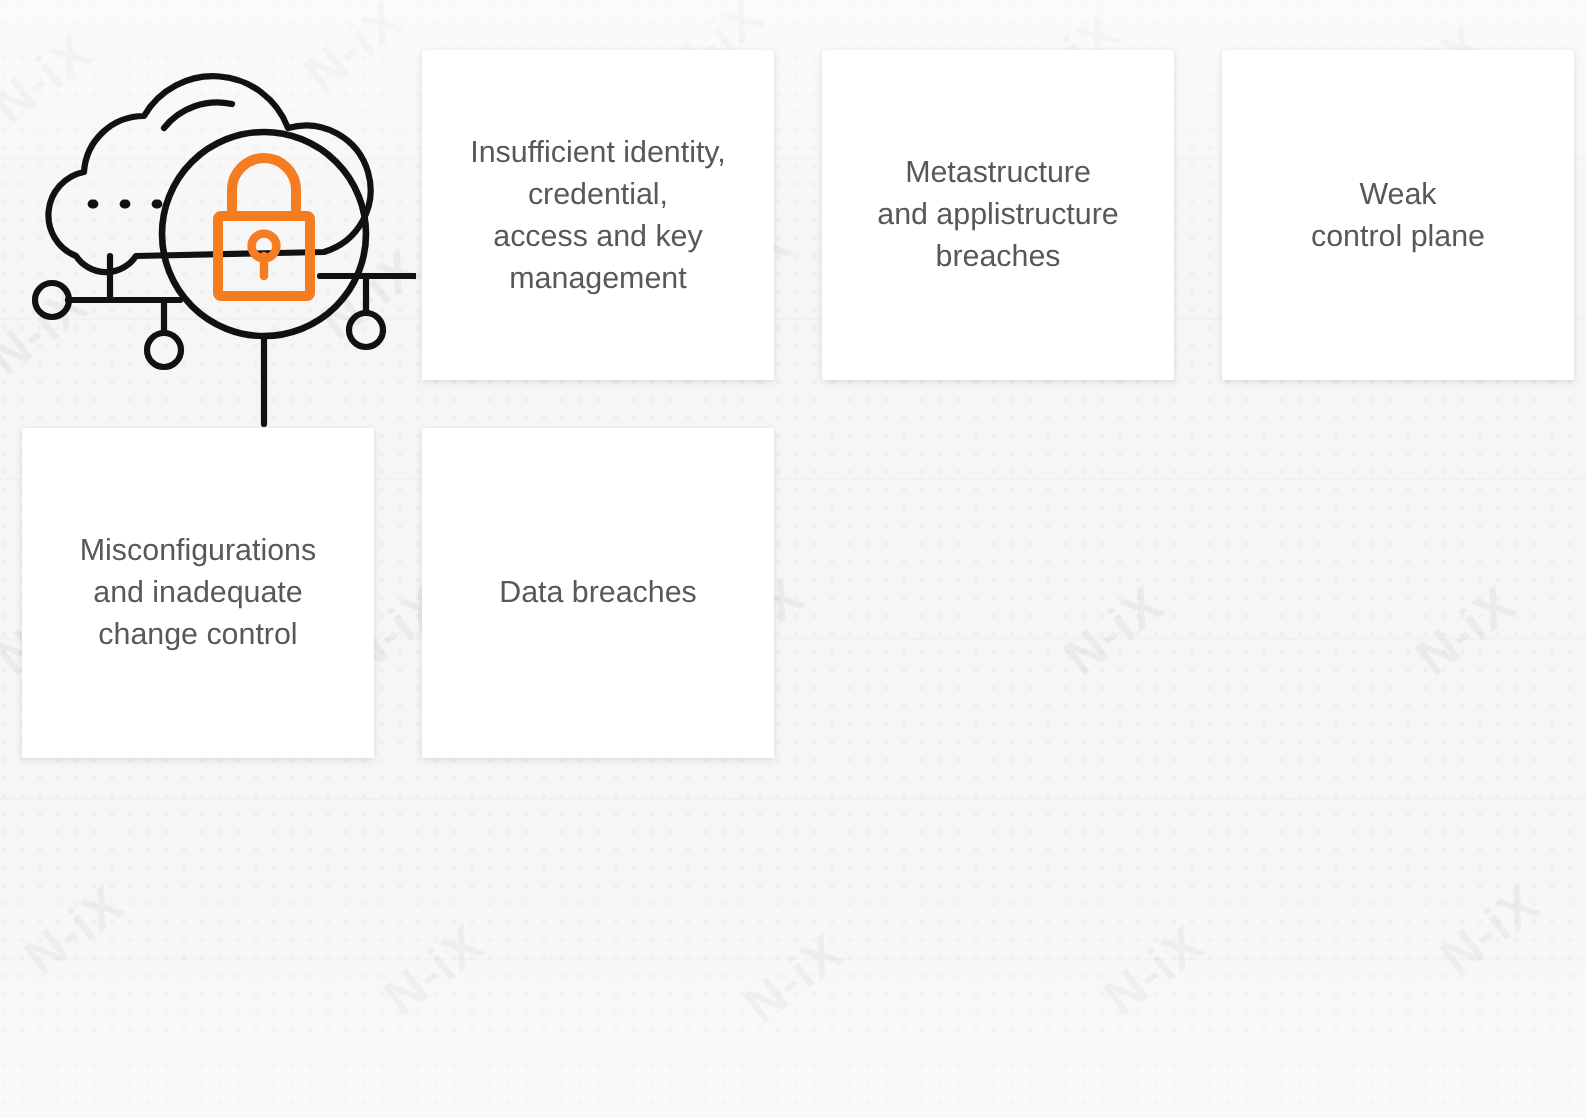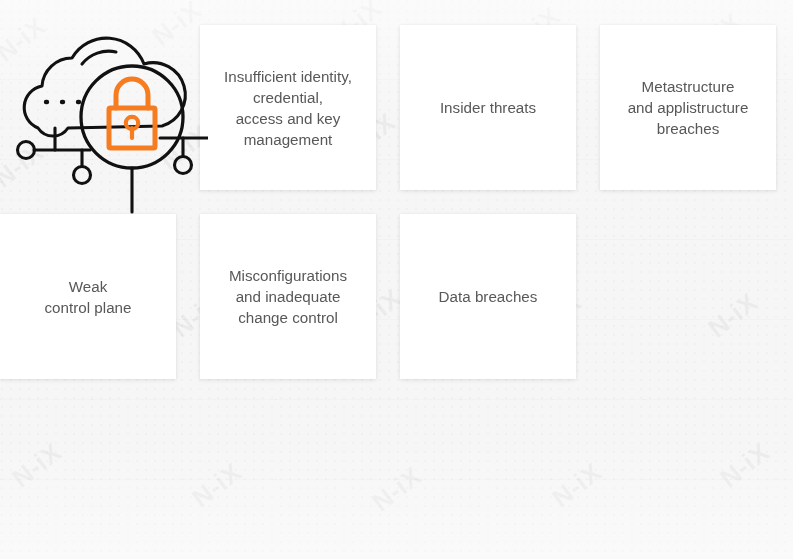--- a/index.html
+++ b/index.html
@@ -44,21 +44,21 @@
     letter-spacing: 0.5px;
     transform: rotate(-38deg);
     user-select: none;
     white-space: nowrap;
     font-family: "Liberation Sans", sans-serif;
   }
 
   
   #card-grid {
     position: absolute;
-    left: 0;
+    left: 11px;
     top: 25px;
     width: 771px;
     height: 507px;
     z-index: 2;
     display: grid;
     grid-template-columns: repeat(4, 176px);
     grid-template-rows: repeat(3, 165px);
     column-gap: 22px;
     row-gap: 6px;
     gap: 24px;
@@ -168,23 +168,20 @@
 
 <div id="card-grid">
     <div class="card empty"></div>
     <div class="card">
       <div class="card-label">Insufficient identity,
 credential,
 access and key
 management</div>
     </div>
     <div class="card">
-      <div class="card-label">Insider threats</div>
-    </div>
-    <div class="card">
       <div class="card-label">Metastructure
 and applistructure
 breaches</div>
     </div>
     <div class="card">
       <div class="card-label">Weak
 control plane</div>
     </div>
     <div class="card">
       <div class="card-label">Misconfigurations

